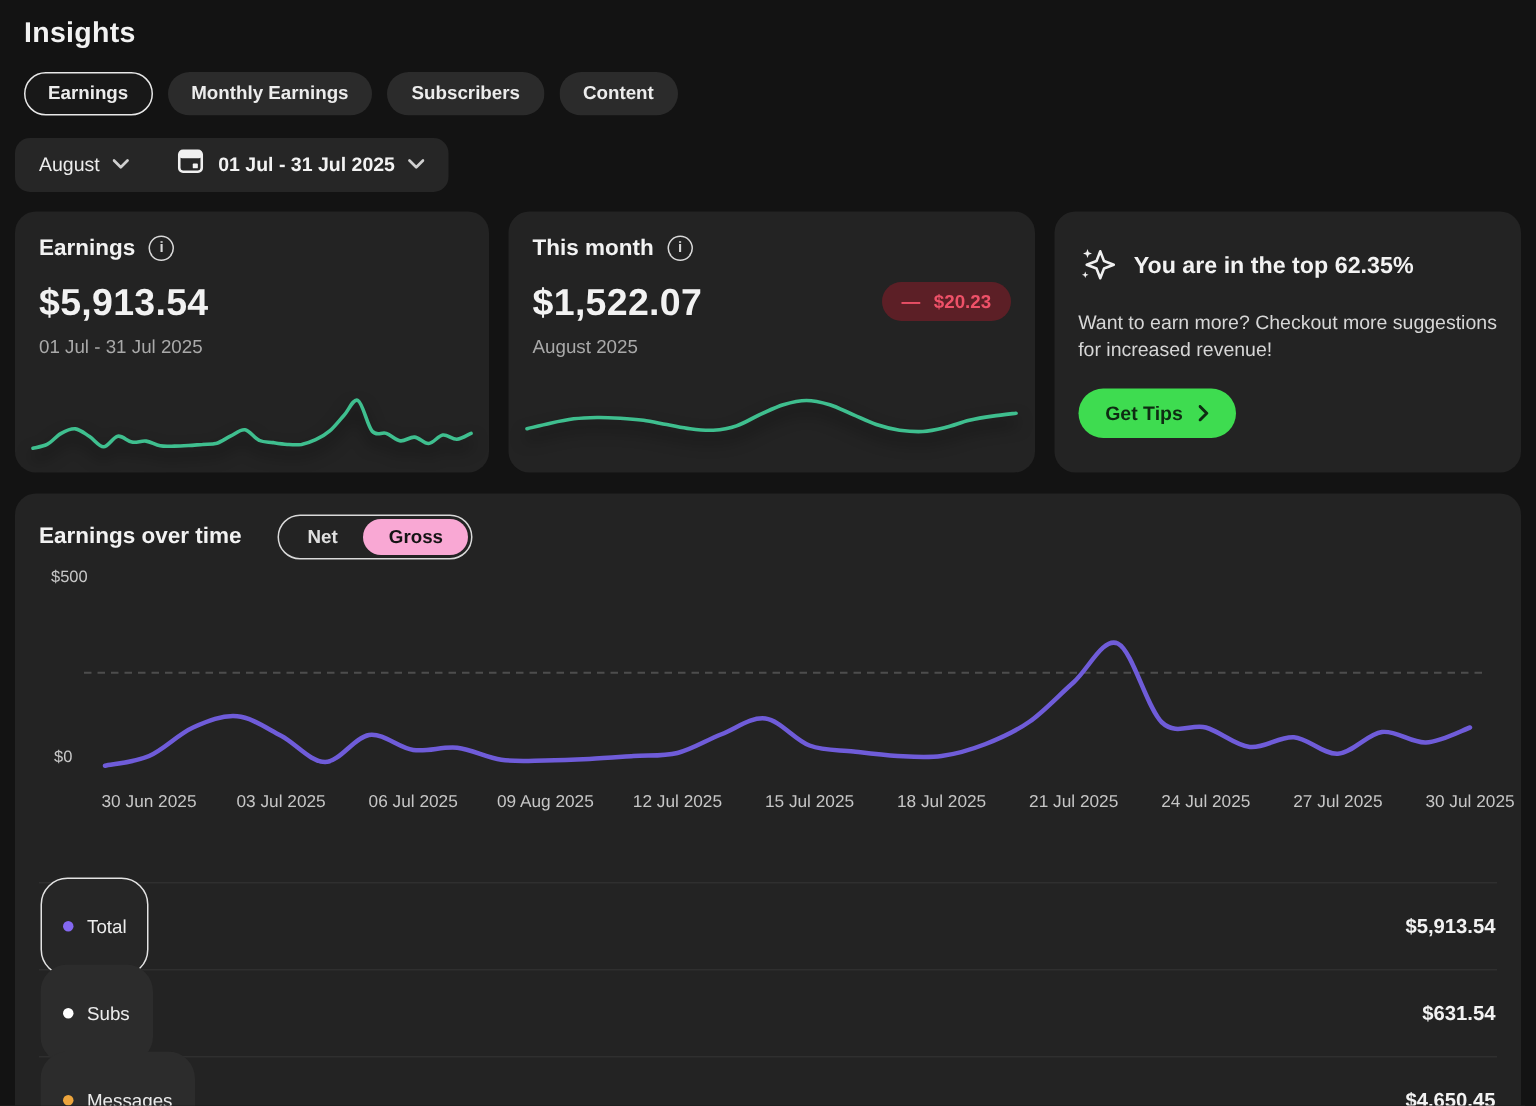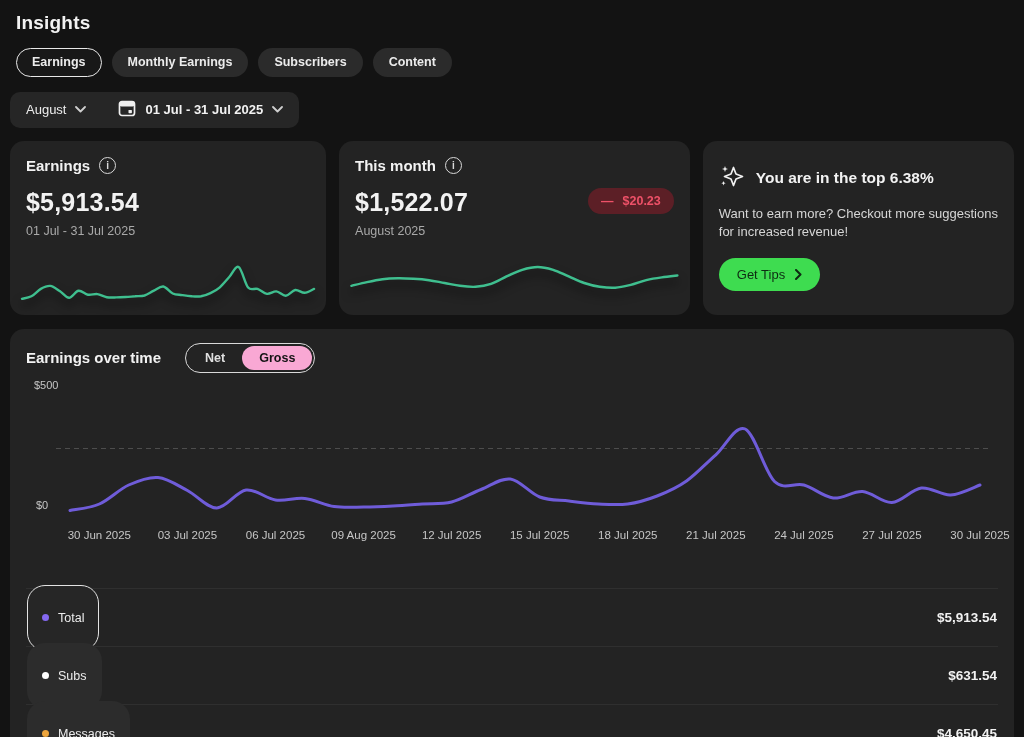--- a/index.html
+++ b/index.html
@@ -50,21 +50,21 @@
     display:inline-flex; align-items:center; gap:9px;
     color:#ee5168; font-size:12.5px; font-weight:600;
   }
   
   .tips-title-row { display:flex; align-items:center; gap:11px; margin-top:6px; }
   .tips-title { font-size:15.5px; font-weight:700; }
   .tips-body { font-size:13px; color:#d6d6d6; line-height:1.45; margin-top:12px; max-width:285px; }
   .get-tips-btn {
     margin-top:16px; align-self:flex-start; background:#3edc50; border:none; border-radius:999px;
     height:33px; padding:0 18px; display:inline-flex; align-items:center; gap:10px;
-    font-family:inherit; font-size:13px; font-weight:400; color:#0e2b12; cursor:pointer;
+    font-family:inherit; font-size:13px; font-weight:700; color:#0e2b12; cursor:pointer;
   }
   
   .panel {
     background:#232323; border-radius:14px; margin-top:14px; padding:14px 16px 0 16px;
     height:480px;
   }
   .panel-header { display:flex; align-items:center; gap:24px; }
   .panel-title { font-size:15px; font-weight:700; }
   .toggle {
     display:inline-flex; align-items:center; border:1.5px solid #d9d9d9; border-radius:999px;
@@ -172,21 +172,21 @@
 
   <div class="card c3">
     <div class="tips-title-row">
       <span>
         <svg width="26" height="26" viewBox="0 0 26 26">
             <path d="M14.5 4.5 L17 11 L23.5 13.5 L17 16 L14.5 22.5 L12 16 L5.5 13.5 L12 11 Z" fill="none" stroke="#f0f0f0" stroke-width="1.7" stroke-linejoin="round"></path>
             <path d="M6 3 L6.8 5.2 L9 6 L6.8 6.8 L6 9 L5.2 6.8 L3 6 L5.2 5.2 Z" fill="#f0f0f0"></path>
             <path d="M4.5 18 L5.1 19.6 L6.7 20.2 L5.1 20.8 L4.5 22.4 L3.9 20.8 L2.3 20.2 L3.9 19.6 Z" fill="#f0f0f0"></path>
           </svg>
       </span>
-      <span class="tips-title">You are in the top 6.38%</span>
+      <span class="tips-title">You are in the top 62.35%</span>
     </div>
     <p class="tips-body">Want to earn more? Checkout more suggestions for increased revenue!</p>
     <button class="get-tips-btn" style="background: rgb(62, 220, 80);">
       <span>Get Tips</span>
       <svg width="7" height="11" viewBox="0 0 7 11">
           <path d="M1 1l4.5 4.5L1 10" fill="none" stroke="#0e2b12" stroke-width="2" stroke-linecap="round" stroke-linejoin="round"></path>
         </svg>
     </button>
   </div>
 

